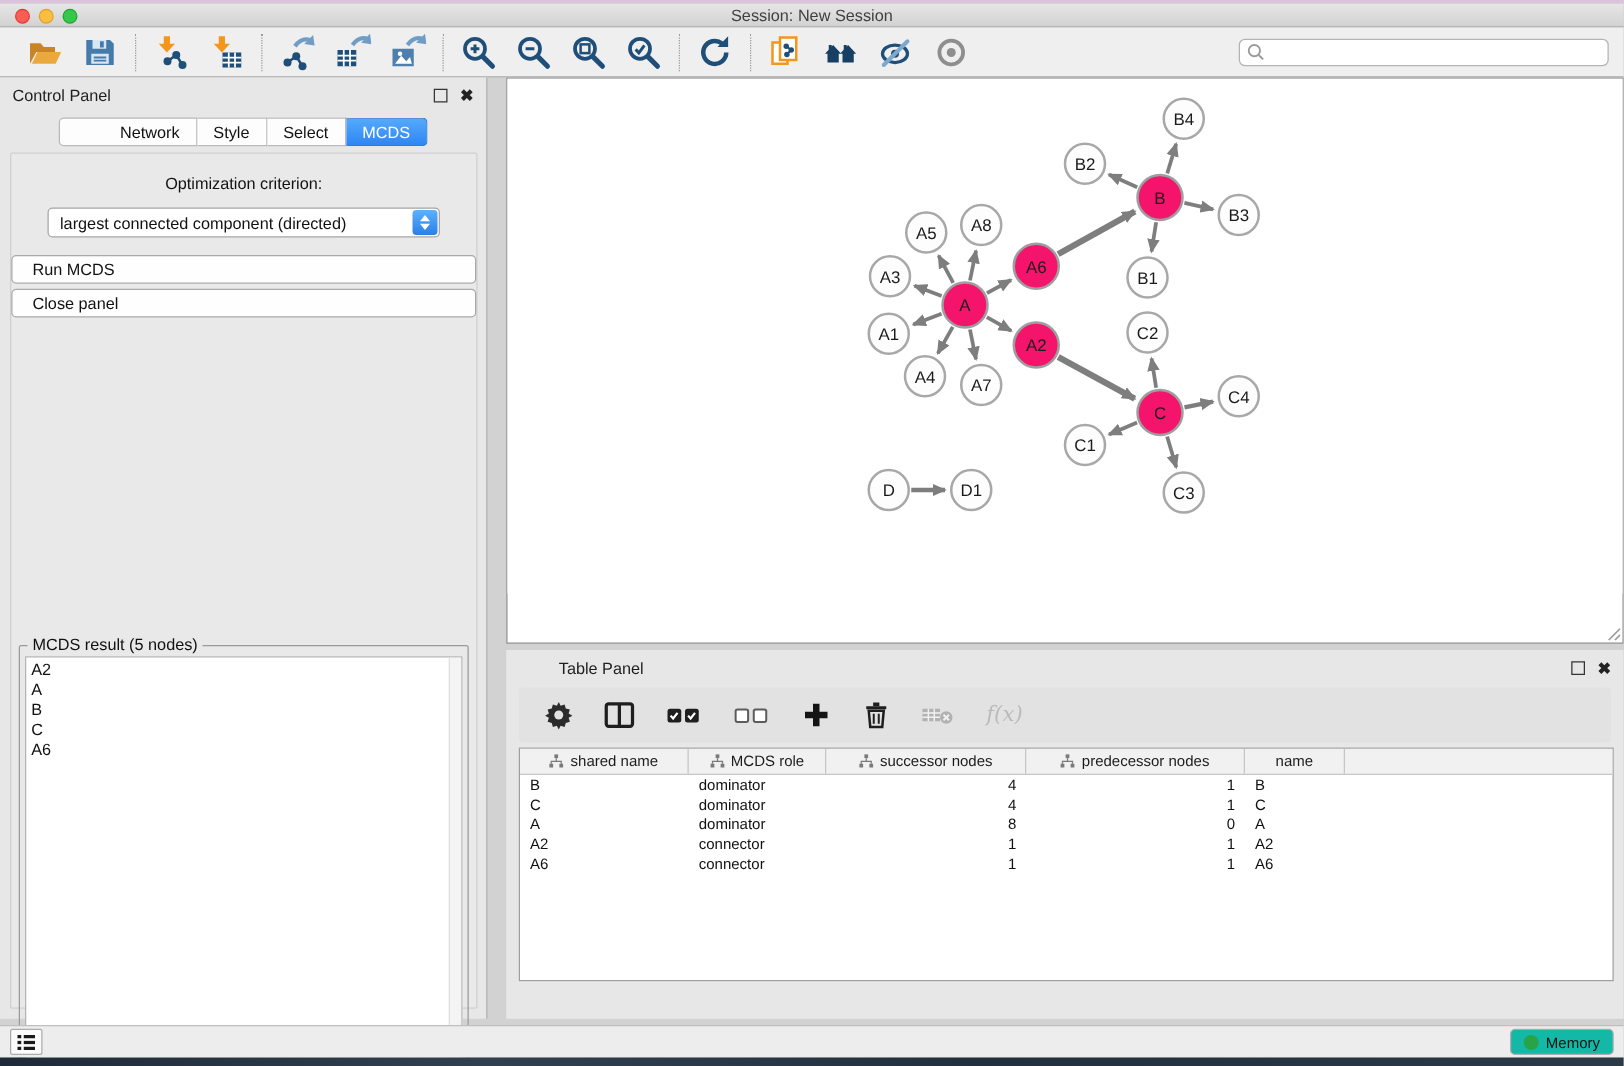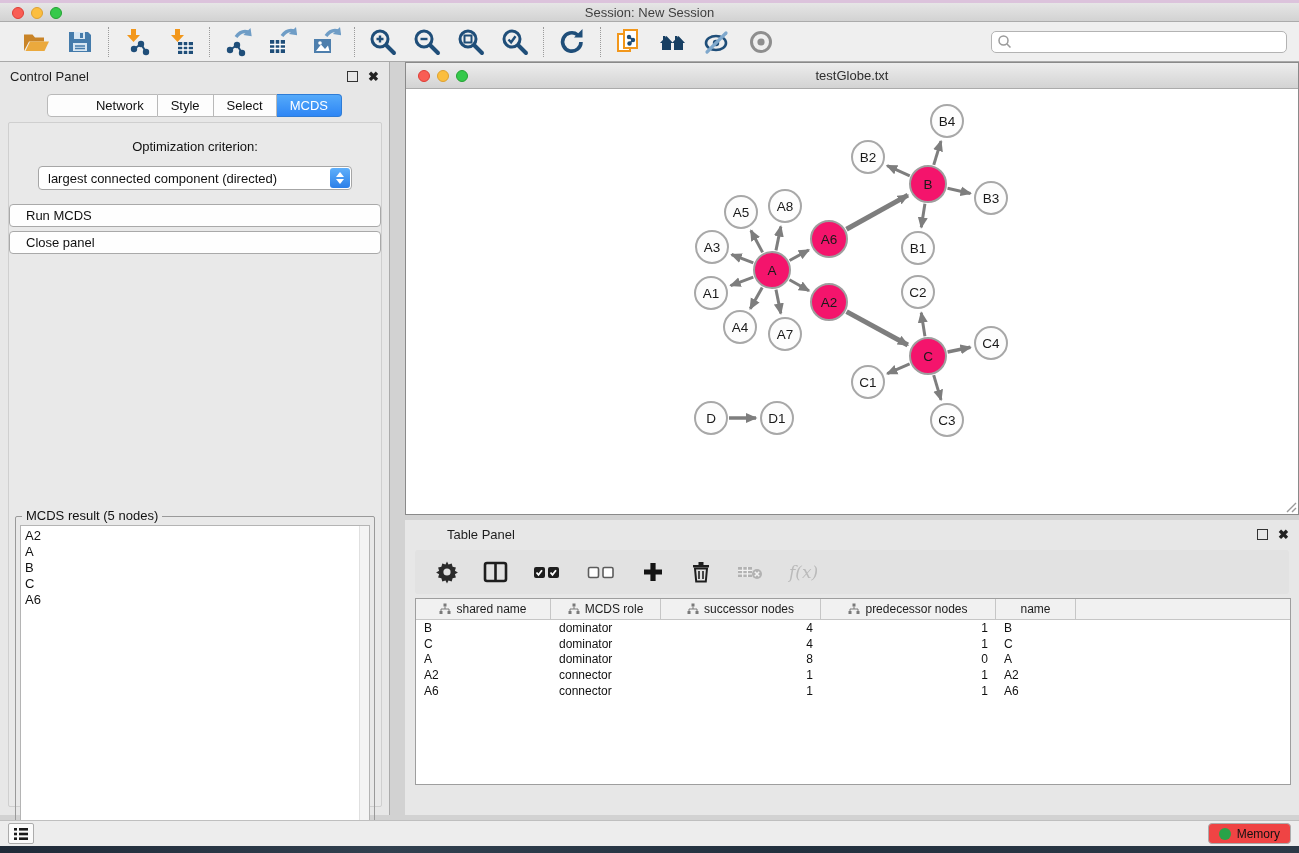--- a/index.html
+++ b/index.html
@@ -91,21 +91,21 @@
   .tp-tab { background:#FDFDFD; border:1px solid #B9B9B9; border-left:none; padding:3px 14px; font-size:13px; color:#111; }
   .tp-tab:first-child { border-left:1px solid #B9B9B9; border-radius:5px 0 0 5px; }
   .tp-tab:last-child { border-radius:0 5px 5px 0; }
   .tp-tab.sel { background:linear-gradient(#55AAFA,#2E86F5); border-color:#2E7CD6; color:#fff; }
 
   
   .statusbar { position:absolute; left:0; top:820px; width:1299px; height:26px; background:#EDEDED;
                border-top:1px solid #BFBFBF; display:flex; align-items:center; padding:0 8px; }
   .list-btn { width:26px; height:21px; background:#FBFBFB; border:1px solid #ACACAC; border-radius:2px;
               display:flex; align-items:center; justify-content:center; }
-  .mem-btn { margin-left:auto; height:21px; background:#ef4444; border:1px solid #ACACAC; border-radius:4px;
+  .mem-btn { margin-left:auto; height:21px; background:#14b8a6; border:1px solid #ACACAC; border-radius:4px;
              display:flex; align-items:center; gap:6px; padding:0 10px; font-size:12px; color:#111; }
   .mem-dot { width:12px; height:12px; border-radius:50%; background:#28A348; }
   .desktop-bottom { position:absolute; left:0; top:846px; width:1299px; height:7px;
                     background:linear-gradient(90deg,#1F2A38,#31404F 30%,#22303E 60%,#2C3947); }
 </style>
 </head>
 <body>
 
 <div class="desktop-top"></div>
 
@@ -319,28 +319,20 @@
             <div>C</div>
             <div>A6</div>
           </div>
         <div class="vscroll"></div>
       </div>
     </div>
   </div>
 </div>
 
 <div class="net-window">
-  <div class="net-titlebar">
-    <div class="lights">
-      <span class="light red"></span>
-      <span class="light yellow"></span>
-      <span class="light green"></span>
-    </div>
-    <span>testGlobe.txt</span>
-  </div>
   <div class="net-canvas" id="net-canvas">
     <svg class="edges" id="edge-svg" width="892" height="425">
         <defs>
           <marker id="arrow" markerUnits="userSpaceOnUse" markerWidth="13" markerHeight="11" refX="10" refY="5.5" orient="auto">
             <path d="M0,0.5 L11.5,5.5 L0,10.5 Z" fill="#7E7E7E"></path>
           </marker>
         </defs>
         <line x1="356.57245457625567" y1="163.36136662654283" x2="344.89892269493157" y2="141.52056504213004" stroke="#7E7E7E" stroke-width="3" marker-end="url(#arrow)"></line>
         <line x1="369.9811984858021" y1="161.40025360835892" x2="374.8197415899078" y2="137.57973371122313" stroke="#7E7E7E" stroke-width="3" marker-end="url(#arrow)"></line>
         <line x1="347.325077653959" y1="173.84127976735095" x2="325.60866846334307" y2="165.5166562442815" stroke="#7E7E7E" stroke-width="3" marker-end="url(#arrow)"></line>

